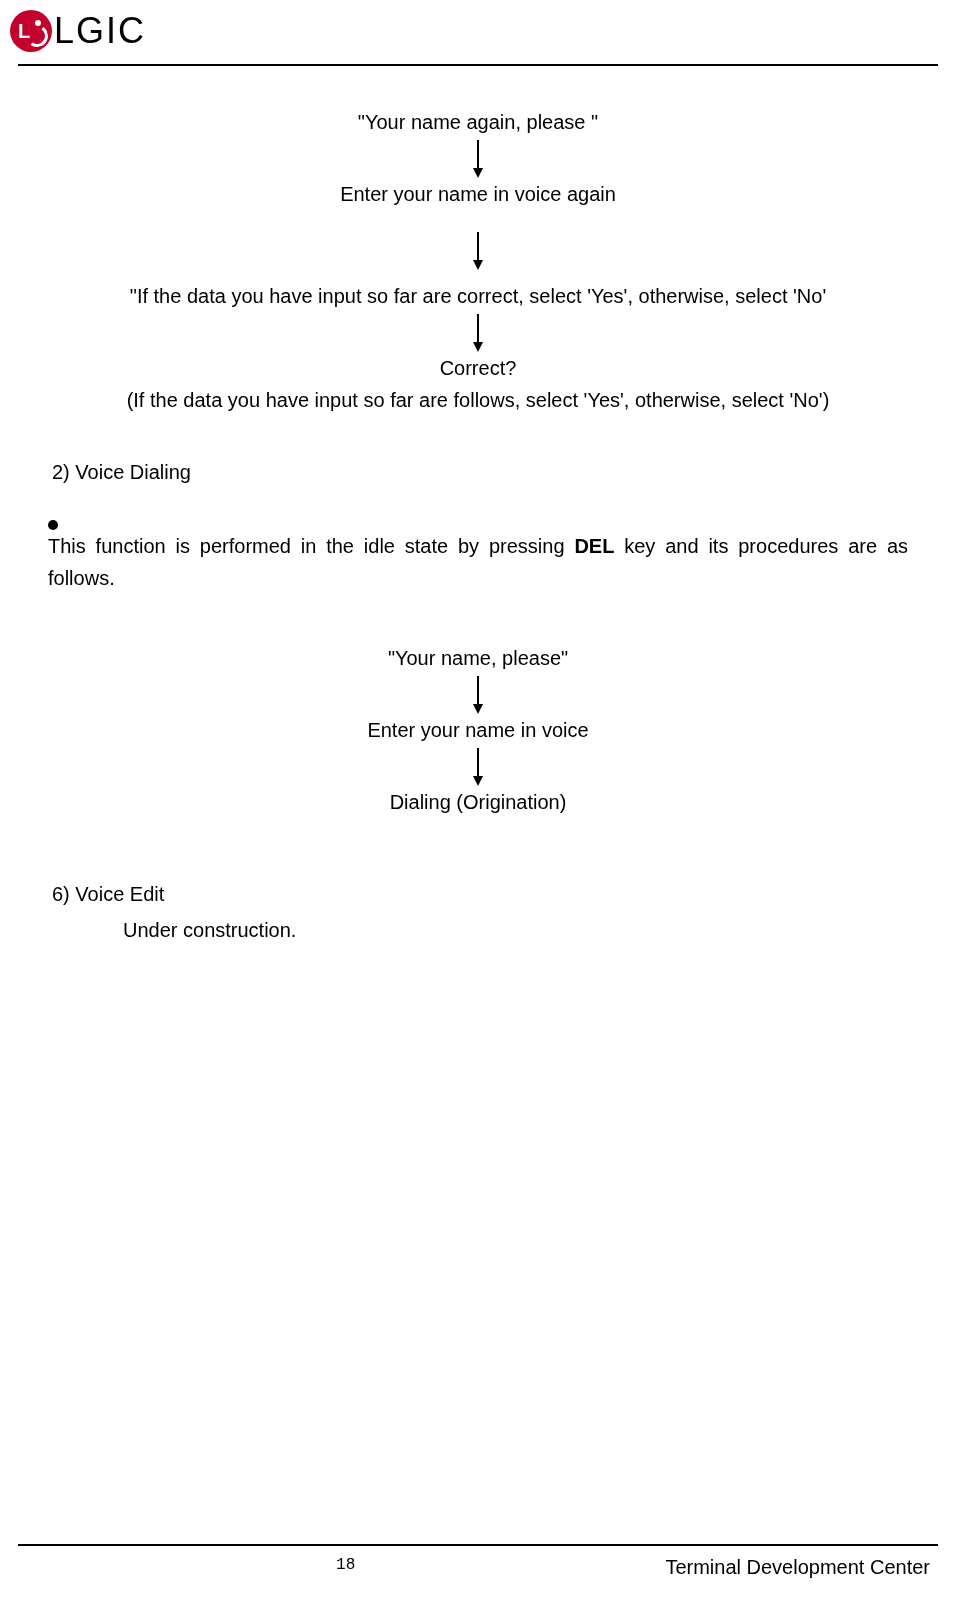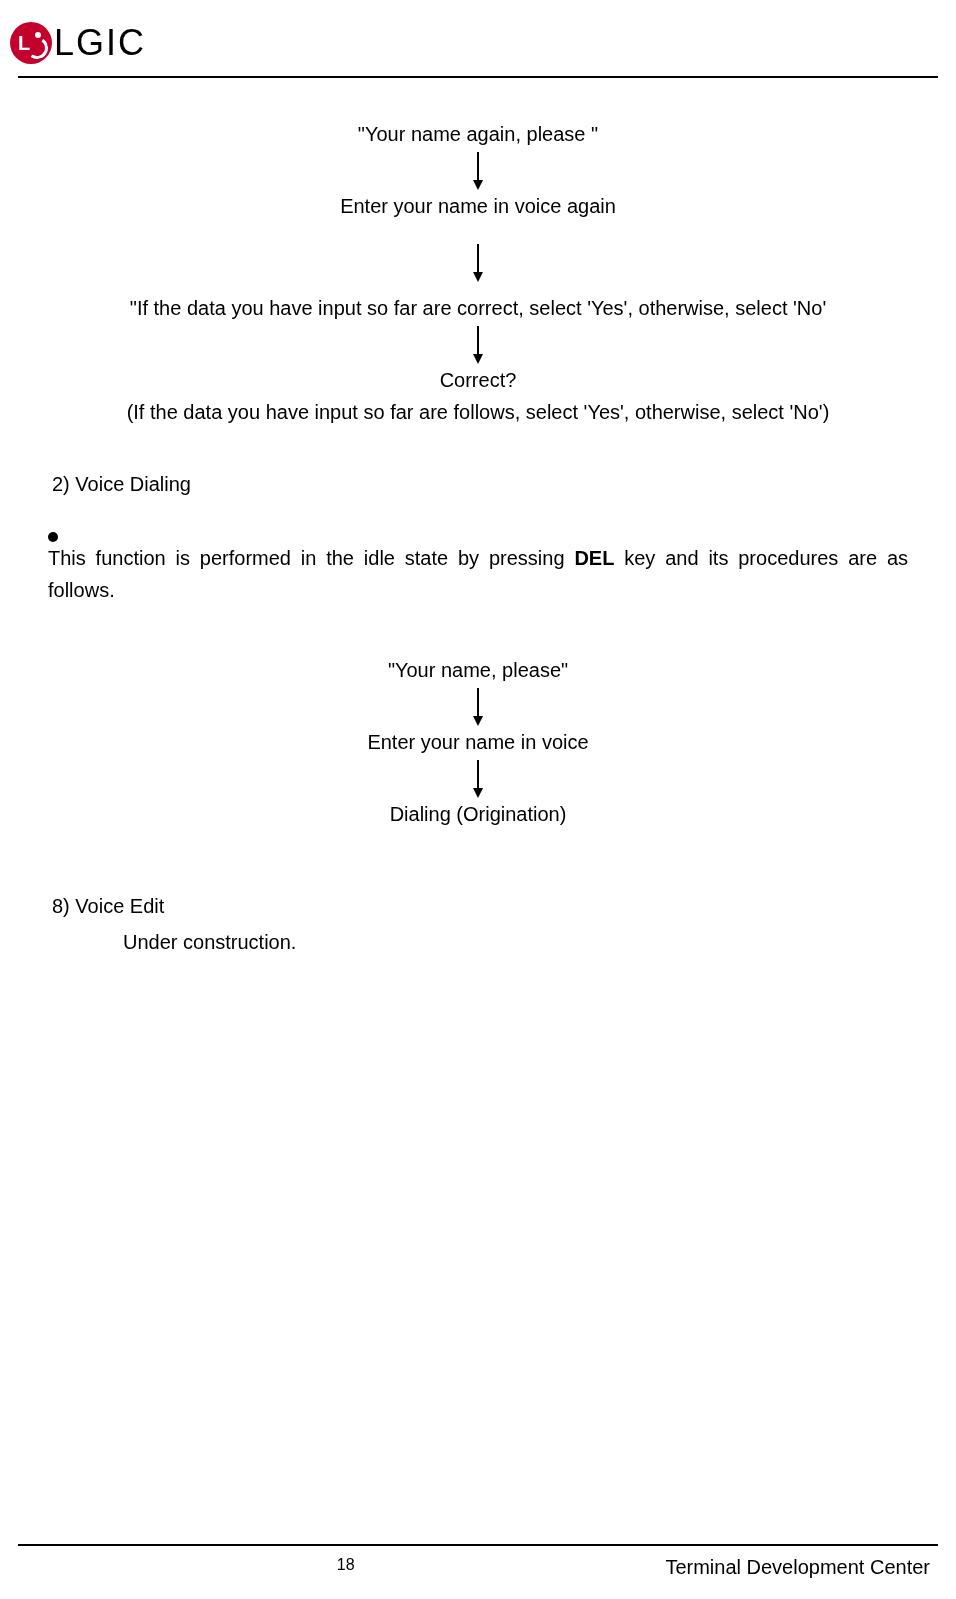--- a/index.html
+++ b/index.html
@@ -10,21 +10,21 @@
     body {
       font-family: Arial, Helvetica, sans-serif;
       background: #fff;
       width: 956px;
       height: 1599px;
       position: relative;
     }
     .header {
       display: flex;
       align-items: center;
-      padding: 22px 0 0 10px;
+      padding: 10px 0 0 10px;
     }
     .logo {
       width: 42px;
       height: 42px;
       border-radius: 50%;
       background: #c4002c;
       position: relative;
       display: inline-flex;
       align-items: center;
       justify-content: center;
@@ -123,20 +123,21 @@
       margin-bottom: 10px;
     }
     .footer-row {
       display: flex;
       justify-content: space-between;
       font-size: 20px;
       padding: 0 8px;
     }
     .page-num {
       font-size: 16px;
+      font-family: Liberation Mono, monospace;
     }
     .footer-text {
       font-size: 20px;
     }
   </style>
 </head>
 <body>
 
 <div class="header">
   <div class="logo">
@@ -188,21 +189,21 @@
   <div class="centered">Enter your name in voice</div>
   <svg class="arrow" width="20" height="40">
     <line x1="10" y1="2" x2="10" y2="32" stroke="#000" stroke-width="2"></line>
     <polygon points="5,30 15,30 10,40" fill="#000"></polygon>
   </svg>
   <div class="centered">Dialing (Origination)</div>
 
   <div class="spacer-large"></div>
   <div class="spacer-med"></div>
 
-  <div style="margin-left:4px;">8) Voice Edit</div>
+  <div style="margin-left:4px;">6) Voice Edit</div>
   <div style="margin-left:75px; margin-top:4px;">Under construction.</div>
 
 </div>
 
 <div class="footer">
   <hr class="hr-bottom">
   <div class="footer-row">
     <span></span>
     <span class="page-num">18</span>
     <span class="footer-text">Terminal Development Center</span>

